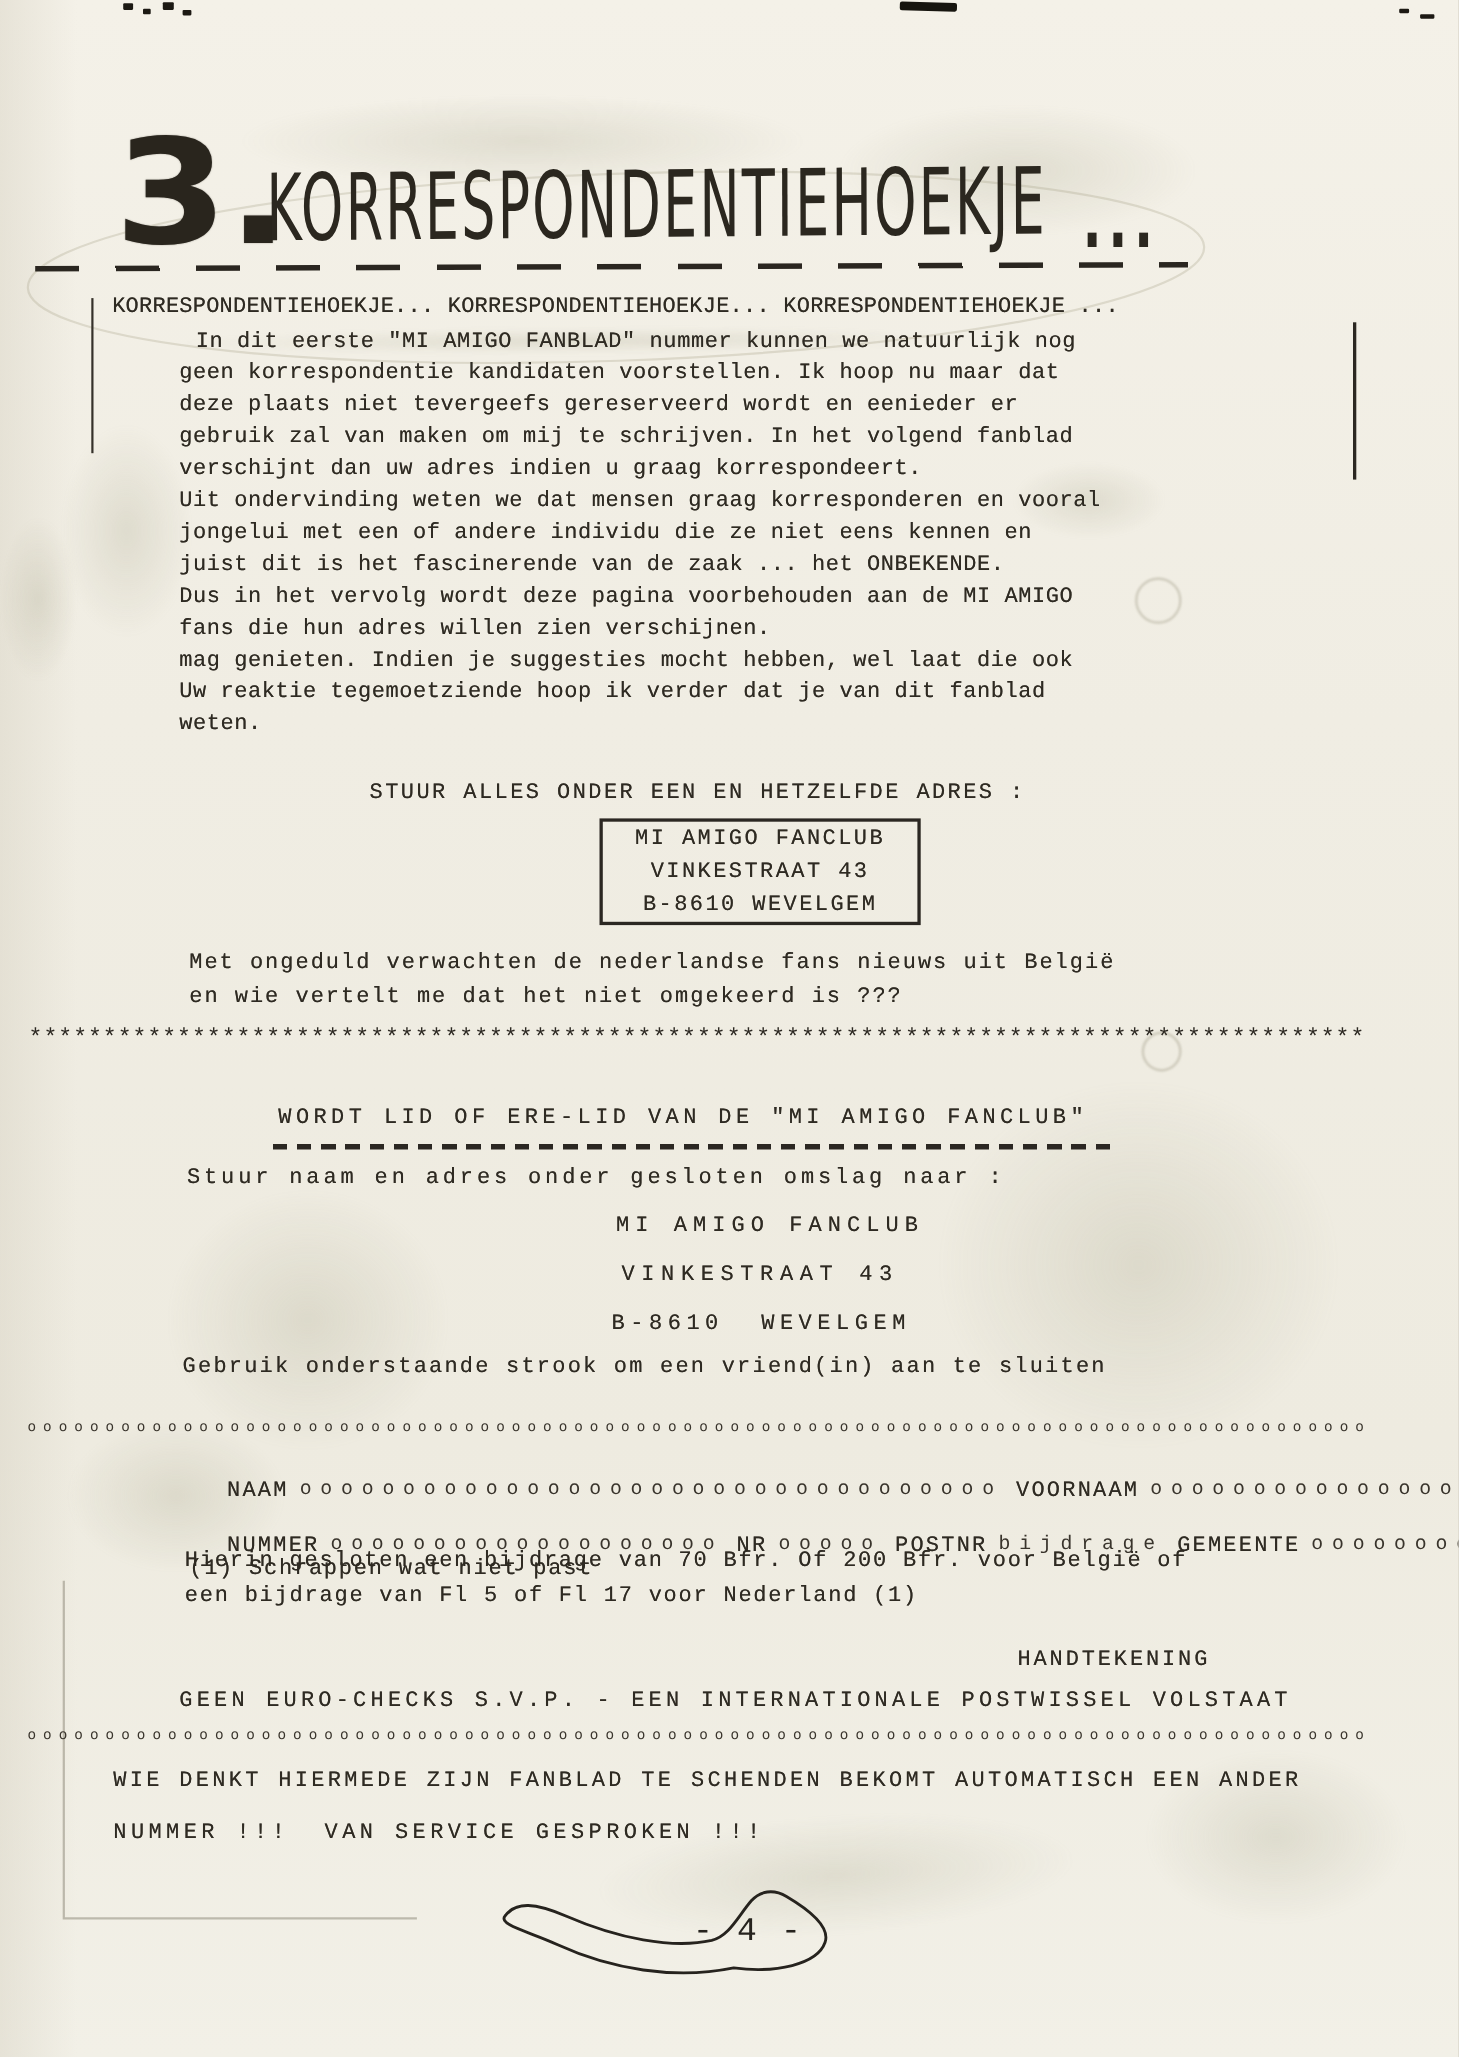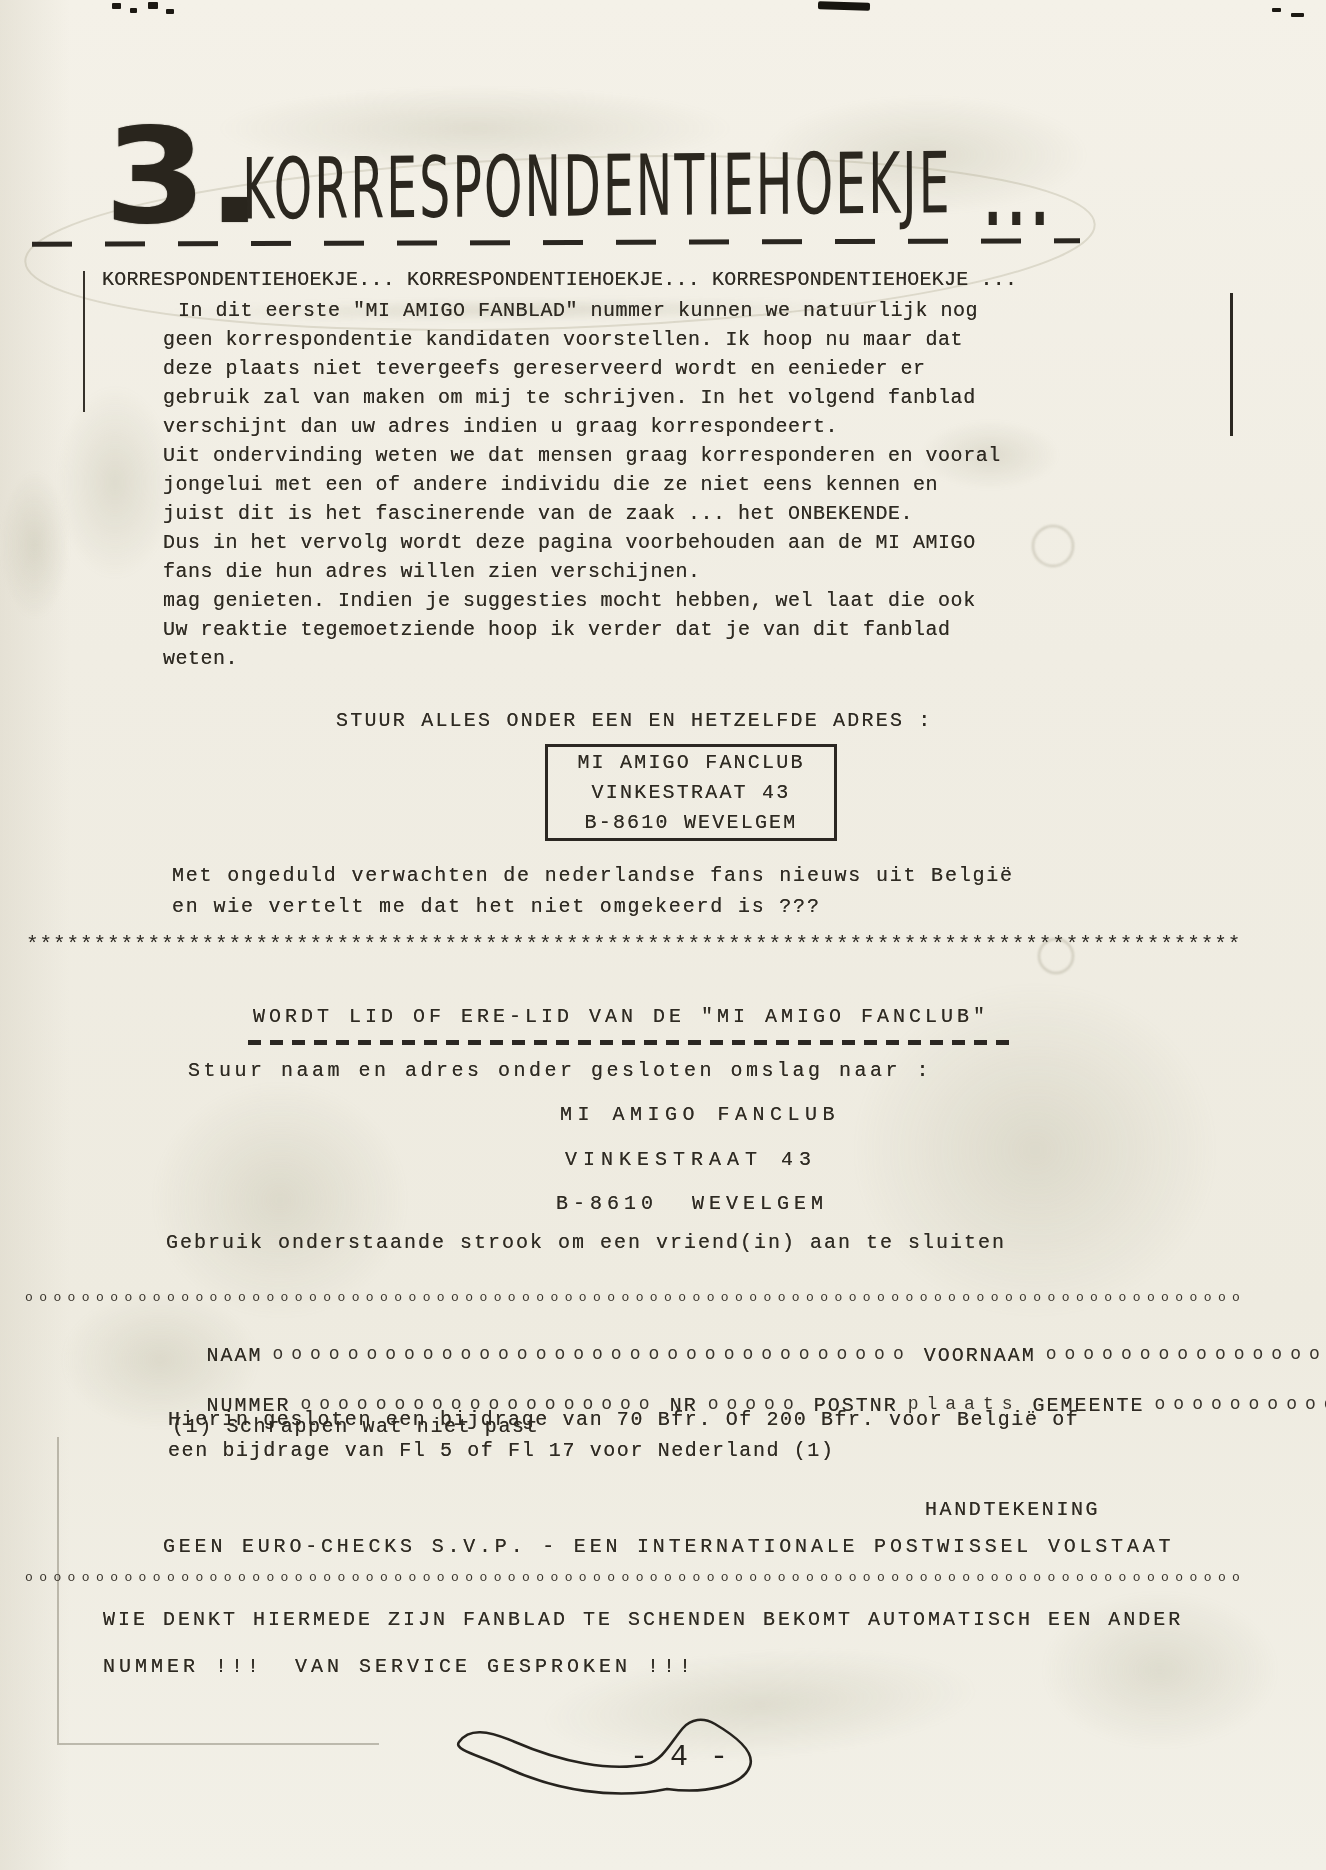--- a/index.html
+++ b/index.html
@@ -67,21 +67,21 @@
   .address-box div{font-size:20px;line-height:30px;letter-spacing:2.2px;white-space:pre;text-shadow:0 0 .6px rgba(46,42,34,.7);}
   .impatience{position:absolute;left:172px;top:860px;}
   .impatience div{letter-spacing:1.8px;line-height:31px;}
   .stars-row{position:absolute;left:26px;top:933px;font-size:21px;letter-spacing:.9px;white-space:pre;color:#2c2822;}
   
   .membership-heading{position:absolute;left:253px;top:1002px;letter-spacing:4px;}
   .membership-underline{
     position:absolute;left:248px;top:1040px;width:765px;height:5px;
     background:repeating-linear-gradient(90deg,#2b2722 0 13px,rgba(0,0,0,0) 13px 22px);
   }
-  .membership-instruction{position:absolute;left:188px;top:1056px;letter-spacing:3.5px;}
+  .membership-instruction{position:absolute;left:170px;top:1056px;letter-spacing:3.5px;}
   .member-addr-1{position:absolute;left:560px;top:1100px;letter-spacing:5.5px;}
   .member-addr-2{position:absolute;left:565px;top:1145px;letter-spacing:6px;}
   .member-addr-3{position:absolute;left:556px;top:1189px;letter-spacing:5px;}
   .slip-note{position:absolute;left:166px;top:1228px;letter-spacing:2px;}
   .dots-row{position:absolute;left:25px;font-size:13px;letter-spacing:6.4px;white-space:pre;color:#39342c;}
   .dots-top{top:1290px;}
   .dots-bottom{top:1570px;}
   
   .form-row{position:absolute;left:168px;white-space:pre;}
   .form-row1{top:1326px;}
@@ -186,21 +186,21 @@
   <div class="member-addr-2 mono-line">VINKESTRAAT 43</div>
   <div class="member-addr-3 mono-line">B-8610  WEVELGEM</div>
   <div class="slip-note mono-line">Gebruik onderstaande strook om een vriend(in) aan te sluiten</div>
 
   <div class="dots-row dots-top">oooooooooooooooooooooooooooooooooooooooooooooooooooooooooooooooooooooooooooooooooooooo</div>
 
   <div class="form-row form-row1">
     <span class="lbl">NAAM</span><span class="dots">oooooooooooooooooooooooooooooooooo</span><span class="lbl">VOORNAAM</span><span class="dots">ooooooooooooooo</span>
   </div>
   <div class="form-row form-row2">
-    <span class="lbl">NUMMER</span><span class="dots">ooooooooooooooooooo</span><span class="lbl">NR</span><span class="dots">ooooo</span><span class="lbl">POSTNR</span><span class="dots">plaats</span><span class="lbl">GEMEENTE</span><span class="dots">oooooooooo</span>
+    <span class="lbl">NUMMER</span><span class="dots">ooooooooooooooooooo</span><span class="lbl">NR</span><span class="dots">ooooo</span><span class="lbl">POSTNR</span><span class="dots">bijdrage</span><span class="lbl">GEMEENTE</span><span class="dots">oooooooooo</span>
   </div>
 
   <div class="contrib">
     <div class="mono-line">Hierin gesloten een bijdrage van 70 Bfr. Of 200 Bfr. voor België of</div>
     <div class="mono-line">een bijdrage van Fl 5 of Fl 17 voor Nederland (1)</div>
   </div>
 
   <div class="strike-note mono-line">(1) Schrappen wat niet past</div>
   <div class="signature-label mono-line">HANDTEKENING</div>
   <div class="payment-note mono-line">GEEN EURO-CHECKS S.V.P. - EEN INTERNATIONALE POSTWISSEL VOLSTAAT</div>

